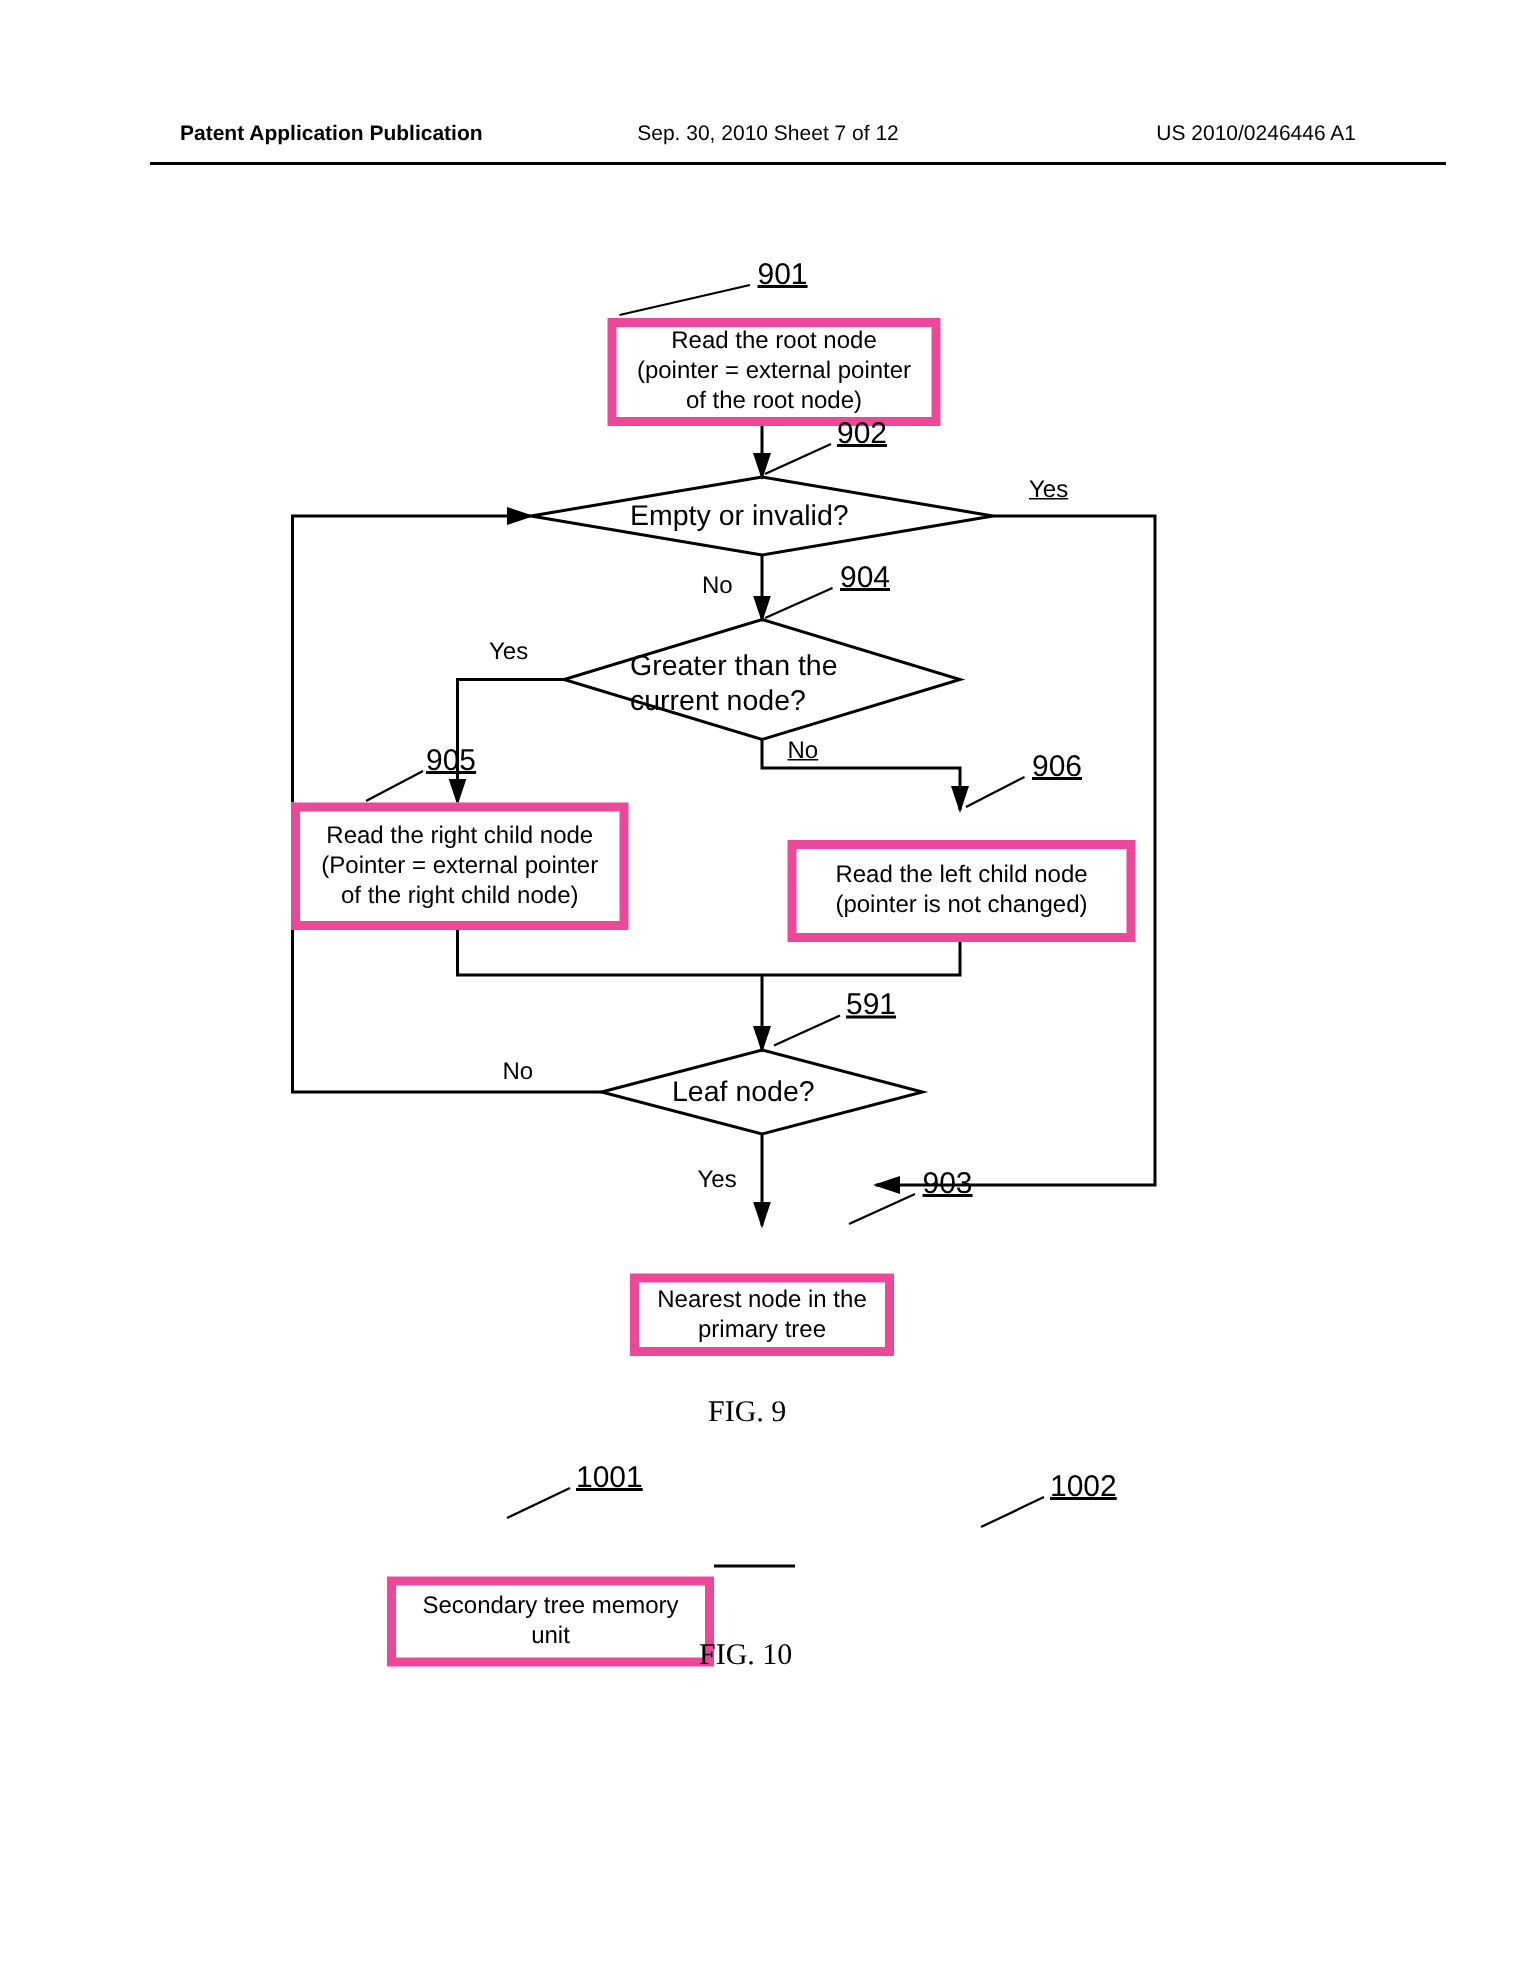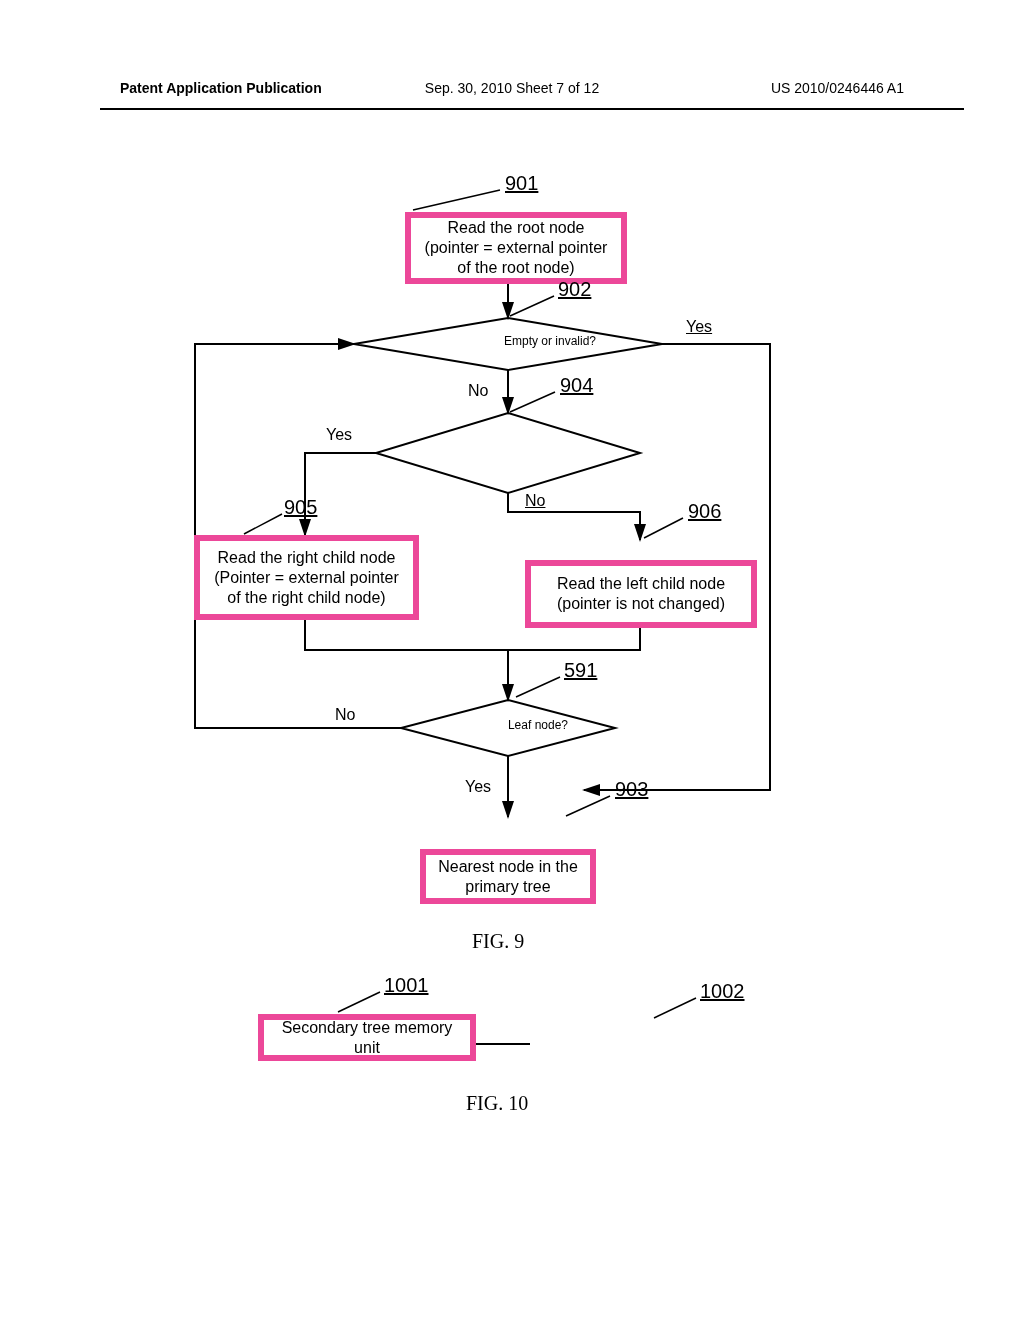--- a/index.html
+++ b/index.html
@@ -47,22 +47,22 @@
     text-align: center;
     font-size: 16px;
     display: flex;
     align-items: center;
     justify-content: center;
     padding: 4px 8px;
     line-height: 1.25;
   }
   .diamond-text {
     position: absolute;
-    text-align: right;
-    font-size: 12px;
+    text-align: left;
+    font-size: 19px;
     line-height: 1.2;
     pointer-events: none;
   }
   .label {
     position: absolute;
     font-size: 16px;
     text-align: center;
   }
   .ref {
     position: absolute;
@@ -136,20 +136,21 @@
 
     <line x1="476" y1="1044" x2="530" y2="1044" stroke="#000" stroke-width="2"></line>
 
     <line x1="338" y1="1012" x2="380" y2="992" stroke="#000" stroke-width="1.5"></line>
     <line x1="654" y1="1018" x2="696" y2="998" stroke="#000" stroke-width="1.5"></line>
   </svg>
 
   <div class="box" style="left:405px; top:212px; width:222px; height:72px;">Read the root node (pointer = external pointer of the root node)</div>
 
   <div class="diamond-text" style="left:420px; top:334px; width:176px;">Empty or invalid?</div>
+  <div class="diamond-text" style="left:420px; top:434px; width:176px;">Greater than the current node?</div>
 
   <div class="box" style="left:194px; top:535px; width:225px; height:85px;">Read the right child node (Pointer = external pointer of the right child node)</div>
   <div class="box" style="left:525px; top:560px; width:232px; height:68px;">Read the left child node (pointer is not changed)</div>
 
   <div class="diamond-text" style="left:448px; top:718px; width:120px;">Leaf node?</div>
 
   <div class="box" style="left:420px; top:817px; width:176px; height:55px;margin-top:32px;">Nearest node in the primary tree</div>
 
   <span class="label" style="left:686px; top:318px; text-decoration: underline;">Yes</span>
   <span class="label" style="left:468px; top:382px;">No</span>
@@ -161,20 +162,20 @@
   <span class="ref" style="left:505px; top:172px;">901</span>
   <span class="ref" style="left:558px; top:278px;">902</span>
   <span class="ref" style="left:560px; top:374px;">904</span>
   <span class="ref" style="left:284px; top:496px;">905</span>
   <span class="ref" style="left:688px; top:500px;">906</span>
   <span class="ref" style="left:564px; top:659px;">591</span>
   <span class="ref" style="left:615px; top:778px;">903</span>
 
   <div class="fig" style="left:472px; top:930px;">FIG. 9</div>
 
-  <div class="box" style="left:258px; top:1014px; width:218px; height:47px;">Secondary tree memory unit</div>
+  <div class="box" style="left:258px; top:1051px; width:218px; height:60px;">Secondary tree memory unit</div>
 
   <span class="ref" style="left:384px; top:974px;">1001</span>
   <span class="ref" style="left:700px; top:980px;">1002</span>
 
   <div class="fig" style="left:466px; top:1092px;">FIG. 10</div>
 
 </div>
 
 </body></html>

